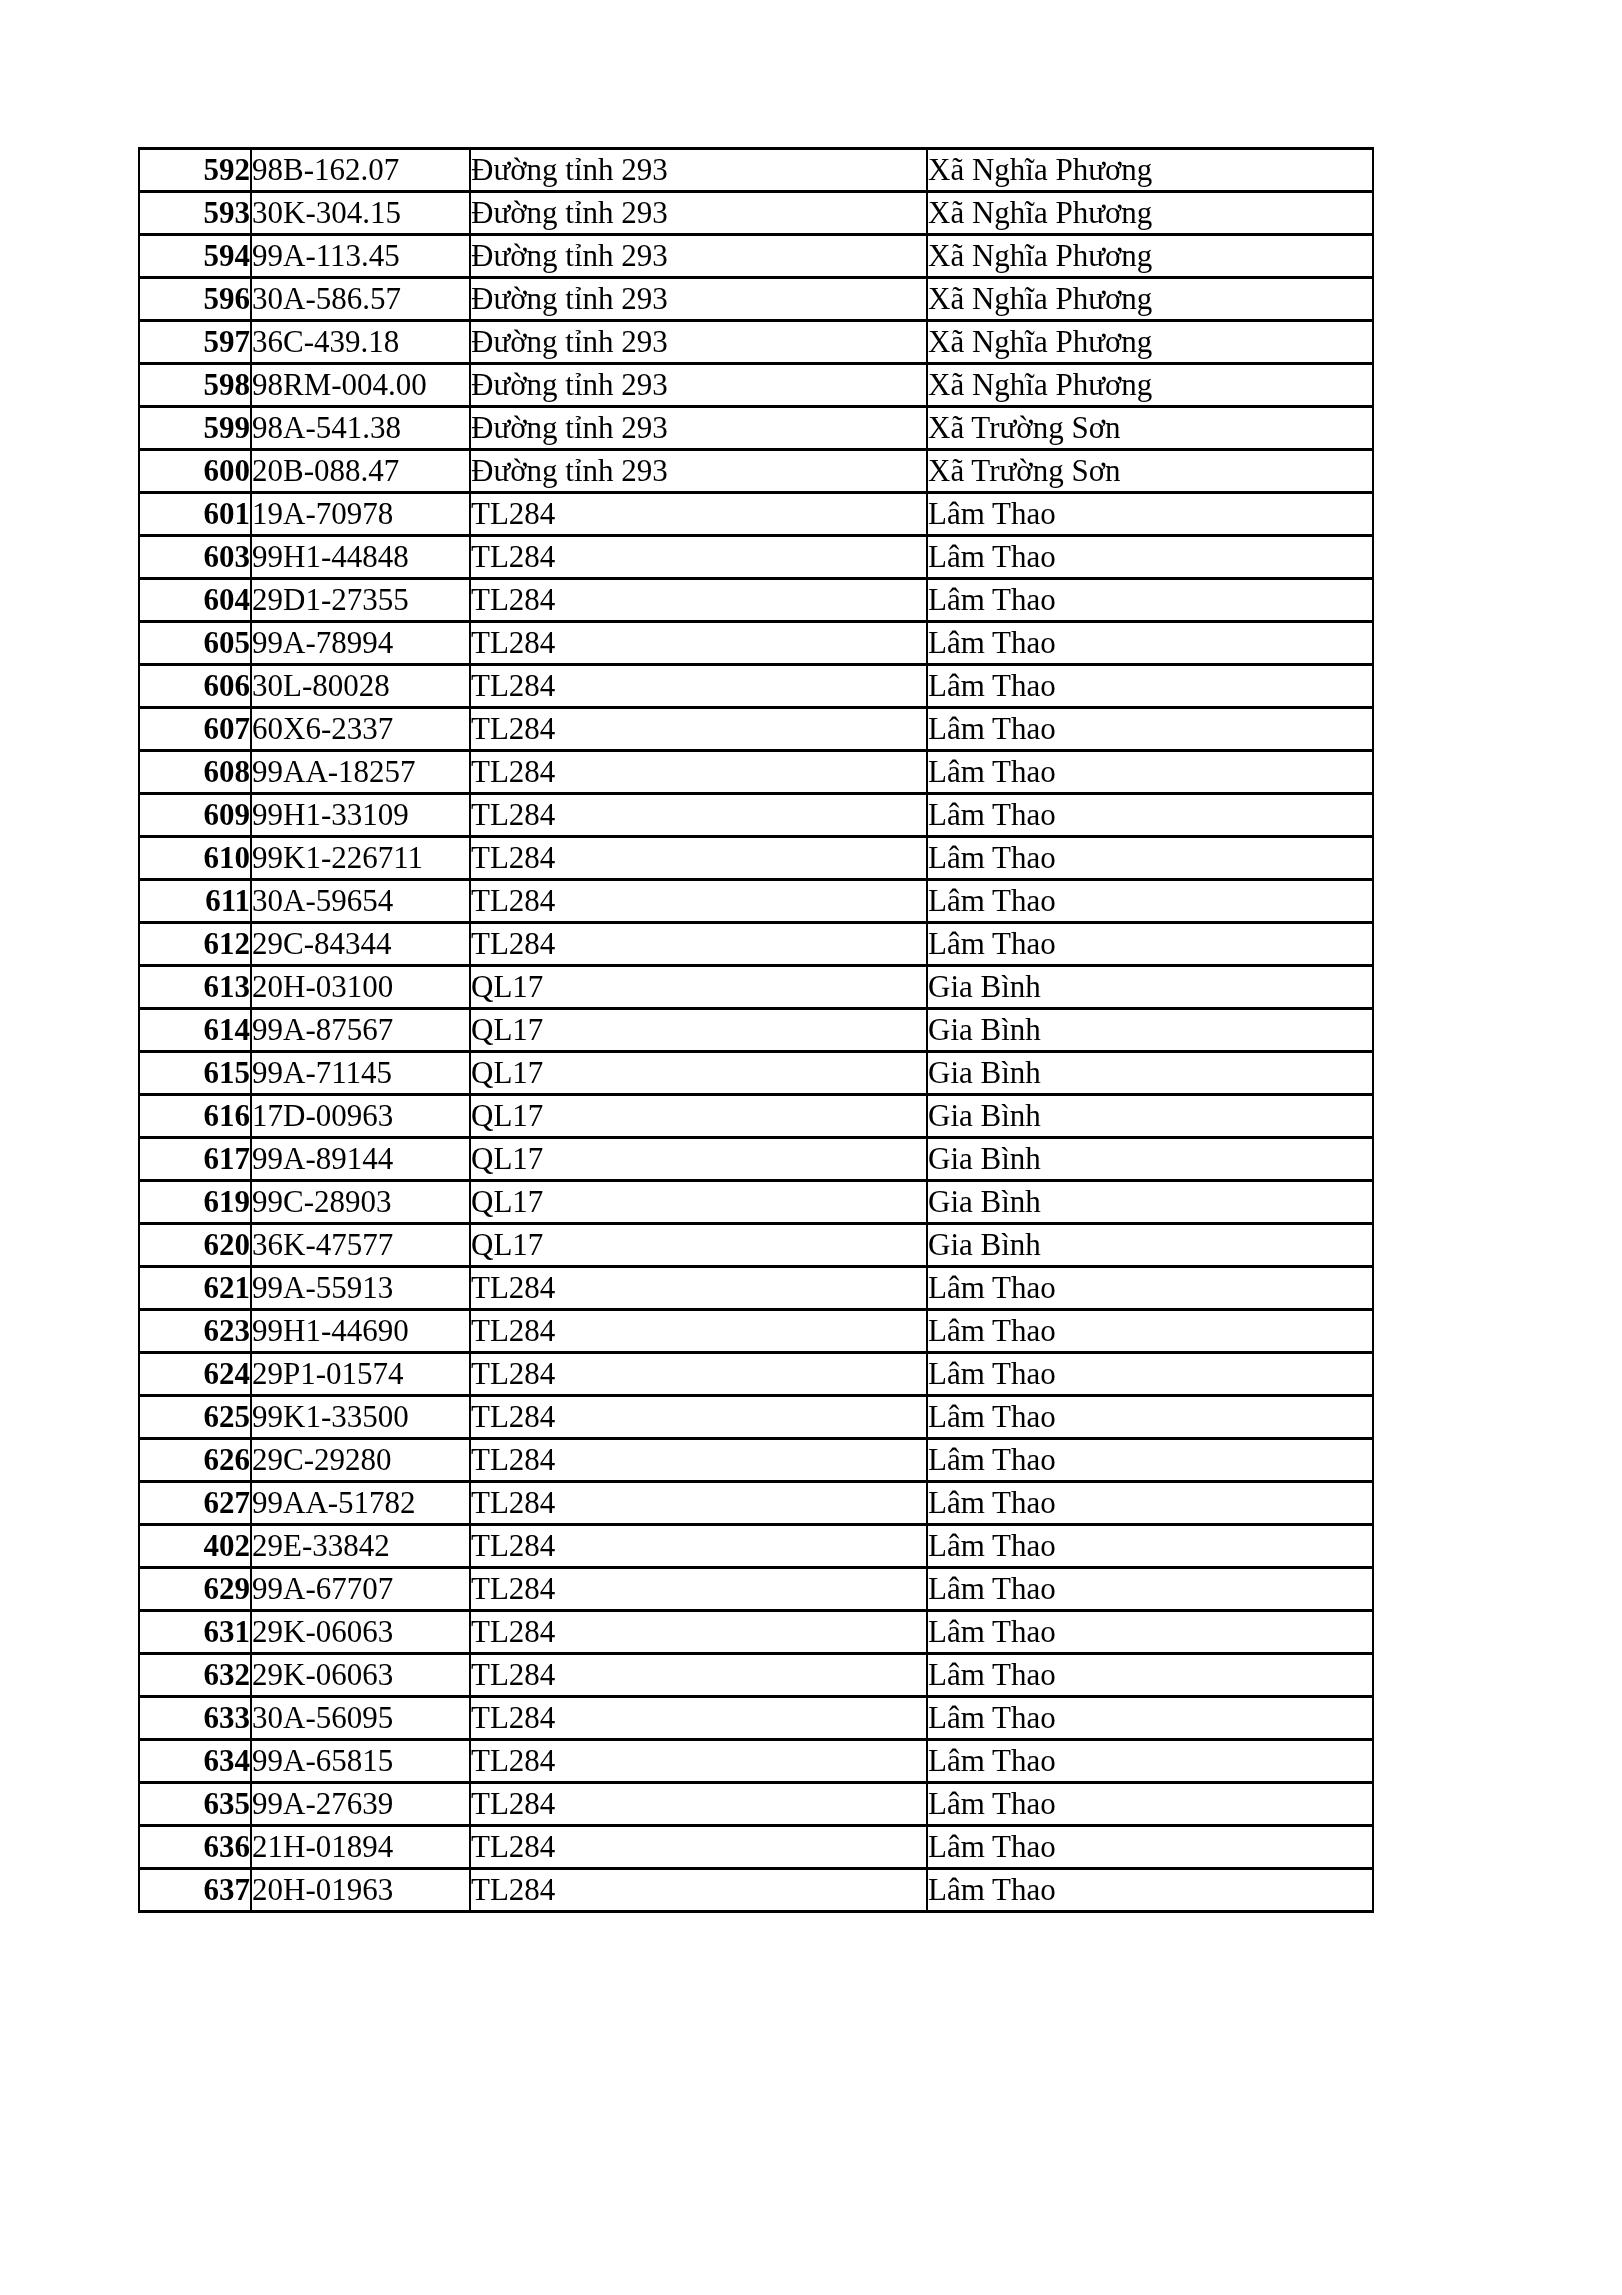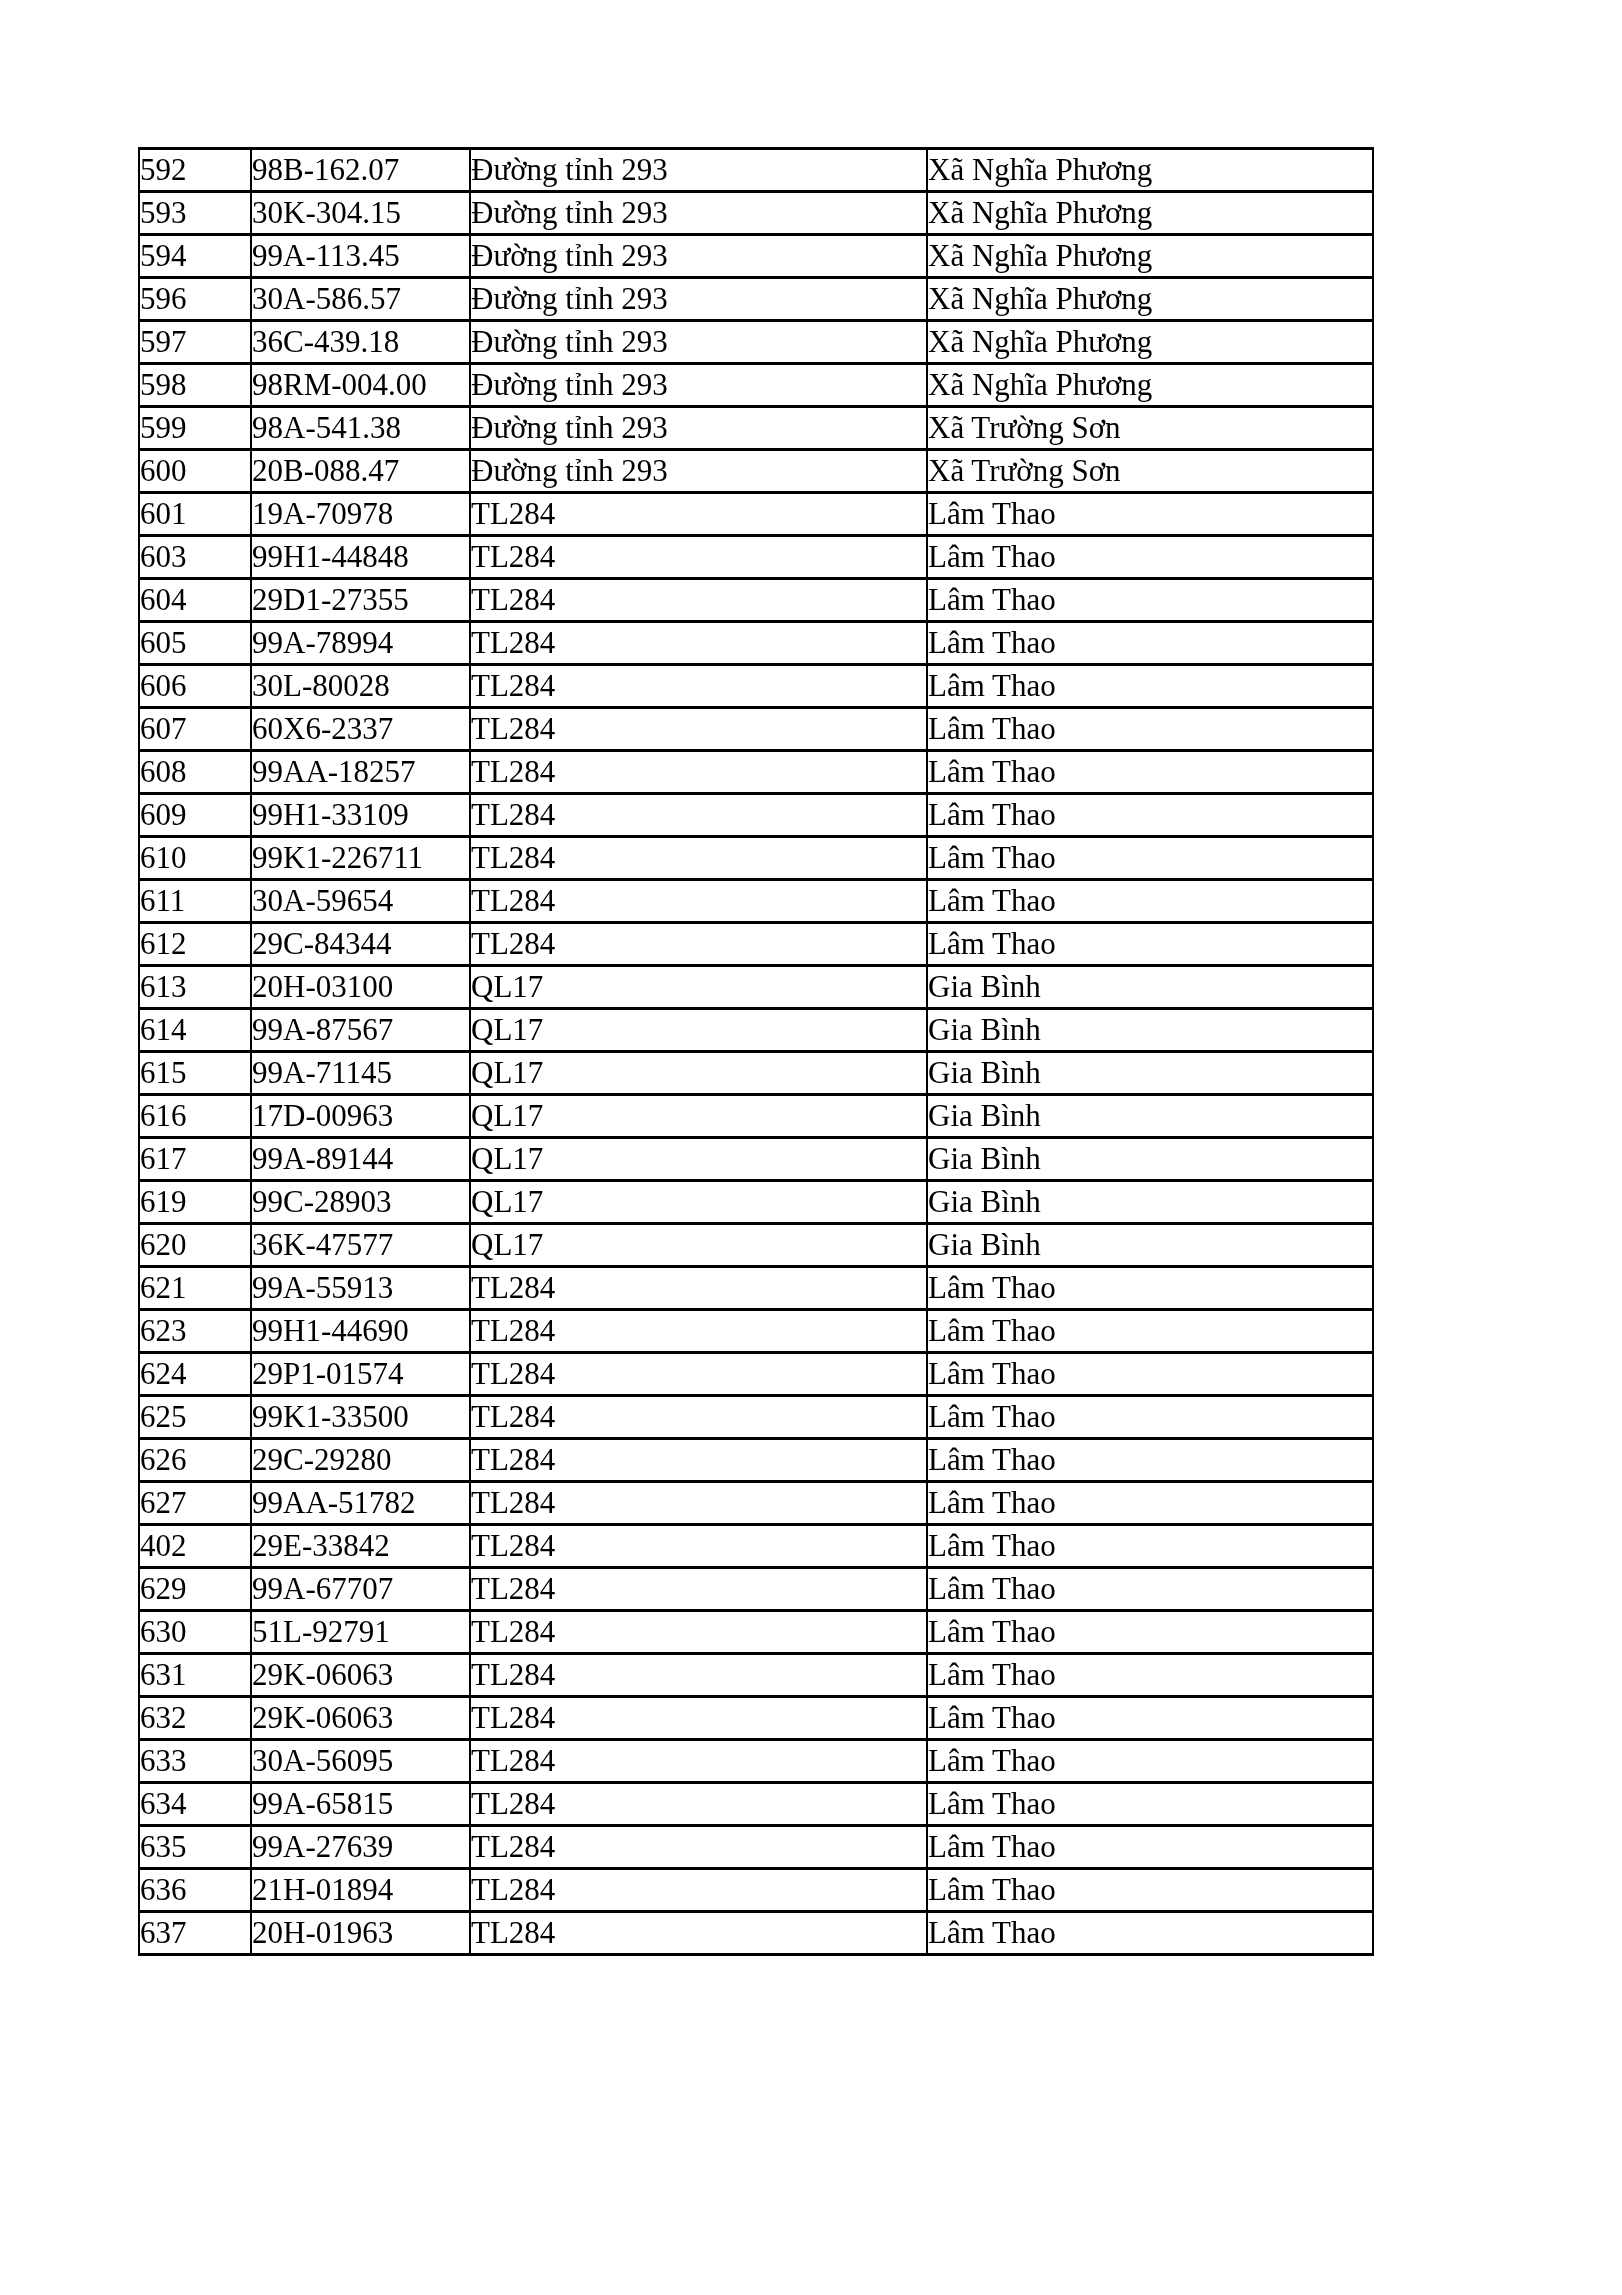--- a/index.html
+++ b/index.html
@@ -33,22 +33,23 @@
     border-width: 3.4px 2.5px;
     font-size: 31px;
     line-height: 40px;
     height: 40px;
     padding: 0;
     white-space: nowrap;
     overflow: hidden;
     vertical-align: middle;
   }
   td.col-index {
-    text-align: left;
+    text-align: right;
     padding-right: 6px;
+    font-weight: bold;
   }
   td.col-plate, td.col-road, td.col-location {
     text-align: left;
     padding-left: 7.6px;
   }
 </style>
 </head>
 <body>
 
 <div class="doc-page">
@@ -258,26 +259,20 @@
           <td class="col-road">TL284</td>
           <td class="col-location">Lâm Thao</td>
         </tr>
         <tr>
           <td class="col-index">629</td>
           <td class="col-plate">99A-67707</td>
           <td class="col-road">TL284</td>
           <td class="col-location">Lâm Thao</td>
         </tr>
         <tr>
-          <td class="col-index">630</td>
-          <td class="col-plate">51L-92791</td>
-          <td class="col-road">TL284</td>
-          <td class="col-location">Lâm Thao</td>
-        </tr>
-        <tr>
           <td class="col-index">631</td>
           <td class="col-plate">29K-06063</td>
           <td class="col-road">TL284</td>
           <td class="col-location">Lâm Thao</td>
         </tr>
         <tr>
           <td class="col-index">632</td>
           <td class="col-plate">29K-06063</td>
           <td class="col-road">TL284</td>
           <td class="col-location">Lâm Thao</td>

